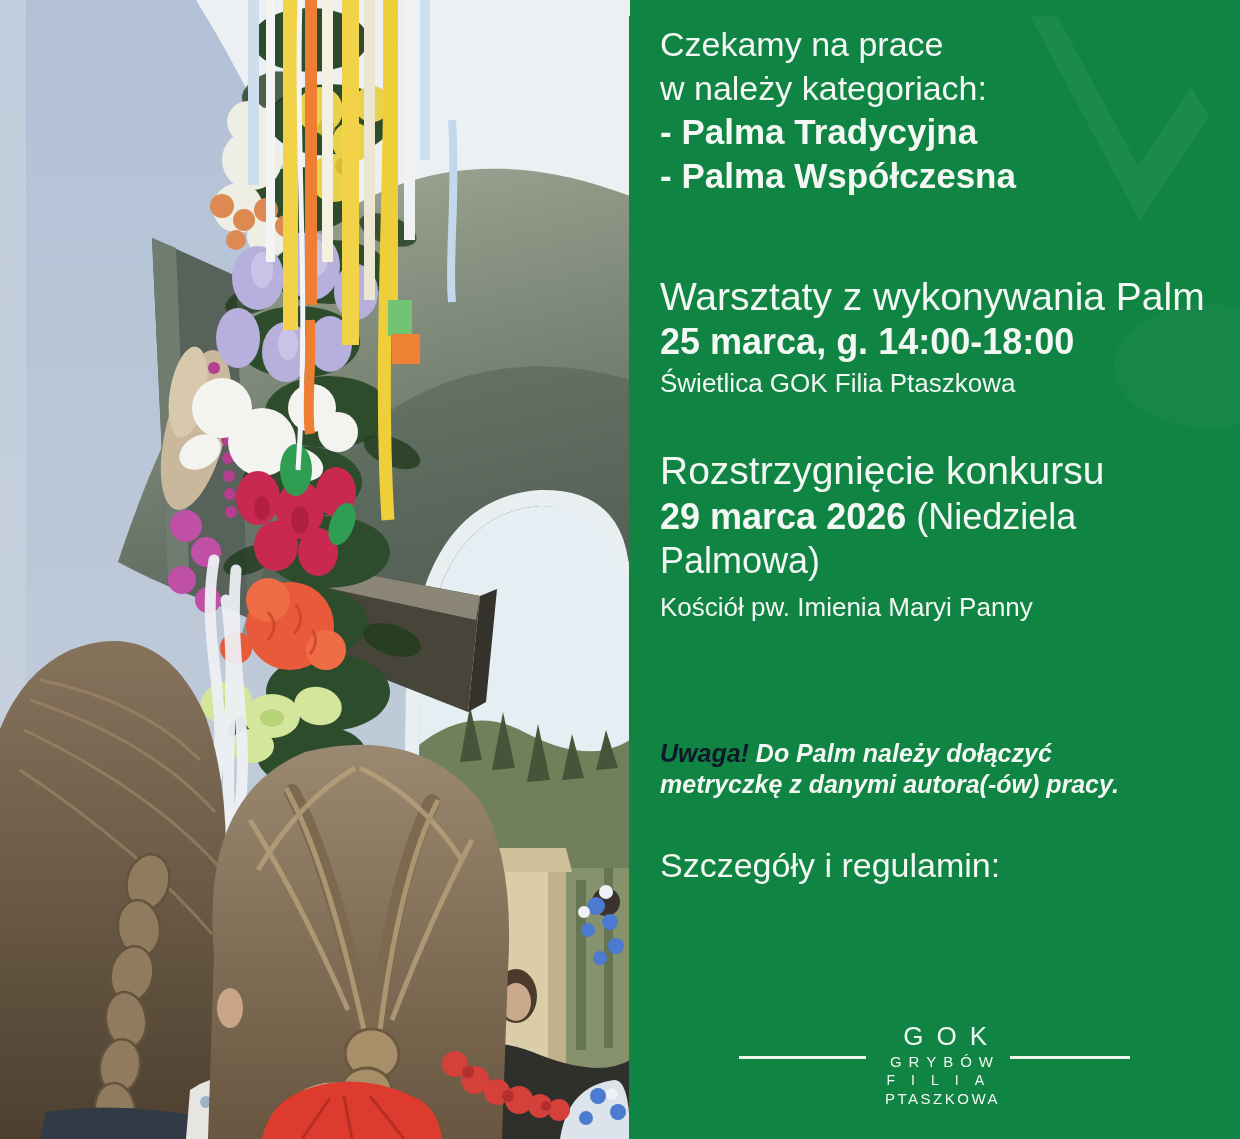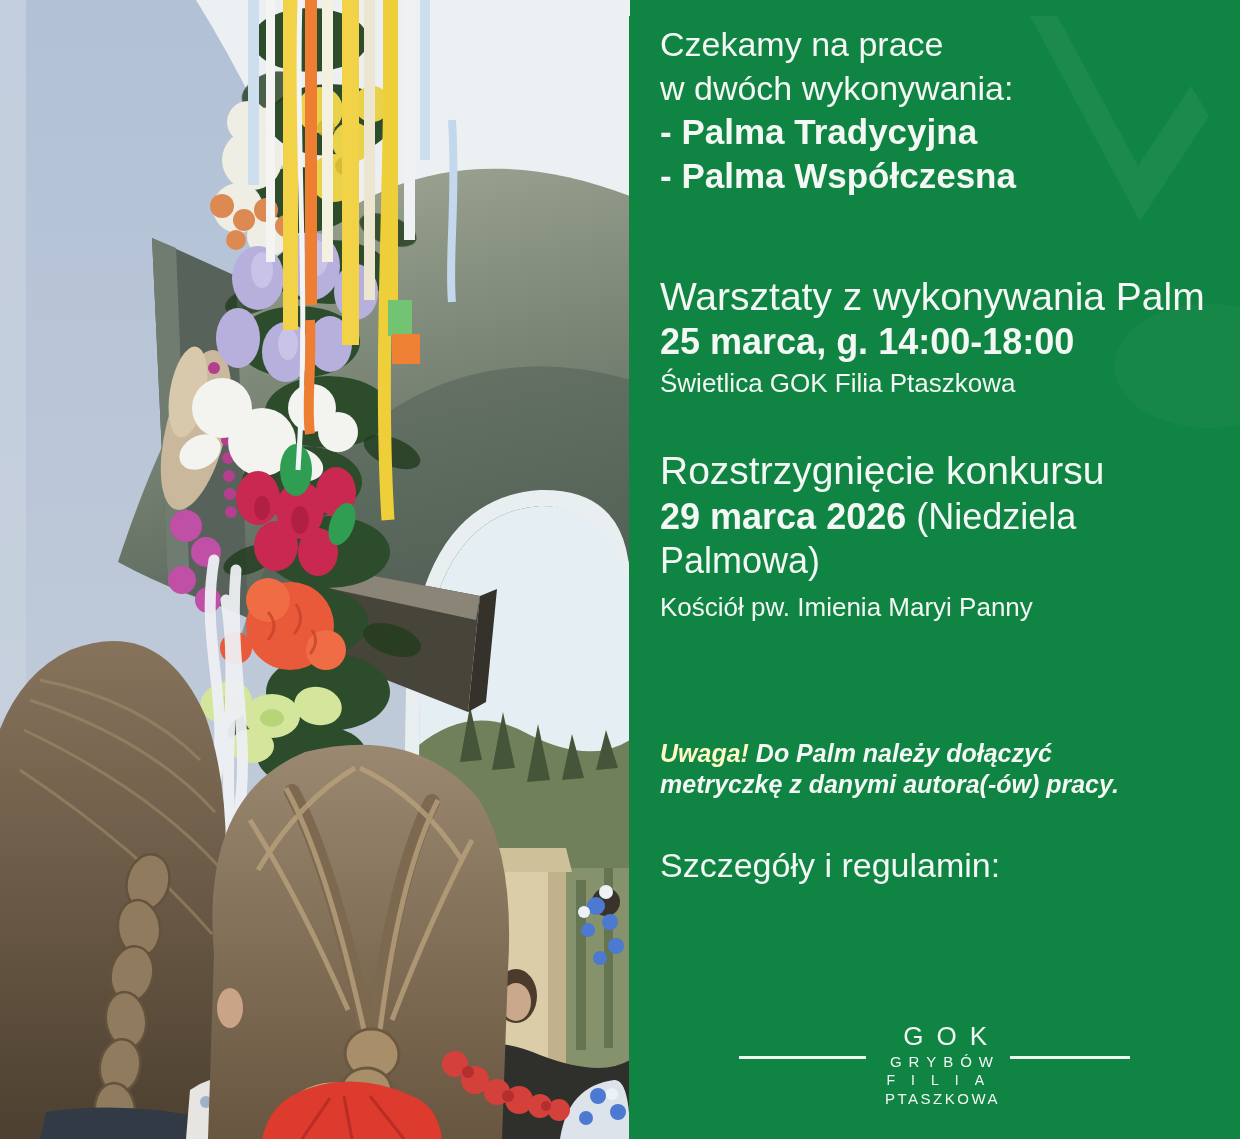--- a/index.html
+++ b/index.html
@@ -361,39 +361,39 @@
 
   <div class="panel" style="background: rgb(16, 132, 67);">
 
     <svg class="wm" viewBox="0 0 611 1139" width="611" height="1139">
       <path d="M385,-30 L511,205 L580,100 L562,70 L509,150 L412,-30 Z" fill="#ffffff" opacity="0.055"></path>
       <ellipse cx="580" cy="350" rx="95" ry="62" fill="#ffffff" opacity="0.03"></ellipse>
     </svg>
 
     <div class="block" style="top:6px;">
       <p class="t-reg34">Czekamy na prace</p>
-      <p class="t-reg34">w dwóch wykonywania:</p>
+      <p class="t-reg34">w należy kategoriach:</p>
       <p class="t-bold35">- Palma Tradycyjna</p>
       <p class="t-bold35">- Palma Współczesna</p>
     </div>
 
     <div class="block" style="top:260px;">
       <p class="t-reg32">Warsztaty z wykonywania Palm</p>
       <p class="t-bold36" style="margin-top:2px;">25 marca, g. 14:00-18:00</p>
       <p class="t-small" style="margin-top:4px;">Świetlica GOK Filia Ptaszkowa</p>
     </div>
 
     <div class="block" style="top:434px;">
       <p class="t-reg32">Rozstrzygnięcie konkursu</p>
       <p class="date-line"><b>29 marca 2026</b><span> (Niedziela Palmowa)</span></p>
       <p class="t-small" style="margin-top:9px;">Kościół pw. Imienia Maryi Panny</p>
     </div>
 
     <div class="block" style="top:722px;">
-      <p class="note-p"><span style="color: #fef9c3;">Uwaga!</span><span> Do Palm należy dołączyć metryczkę z danymi autora(-ów) pracy.</span></p>
+      <p class="note-p"><span style="color: #0f172a;">Uwaga!</span><span> Do Palm należy dołączyć metryczkę z danymi autora(-ów) pracy.</span></p>
     </div>
 
     <div class="block" style="top:826px;">
       <p class="site-label">Szczegóły i regulamin:</p>
     </div>
 
     <div class="logo">
       <div class="logo-line left"></div>
       <div class="logo-line right"></div>
       <div class="logo-text">

